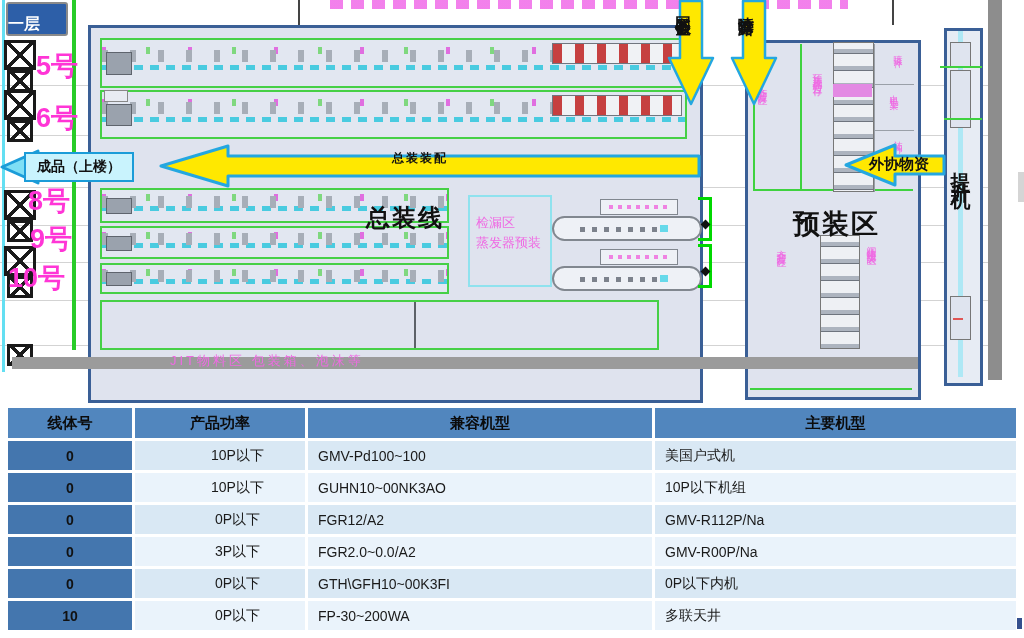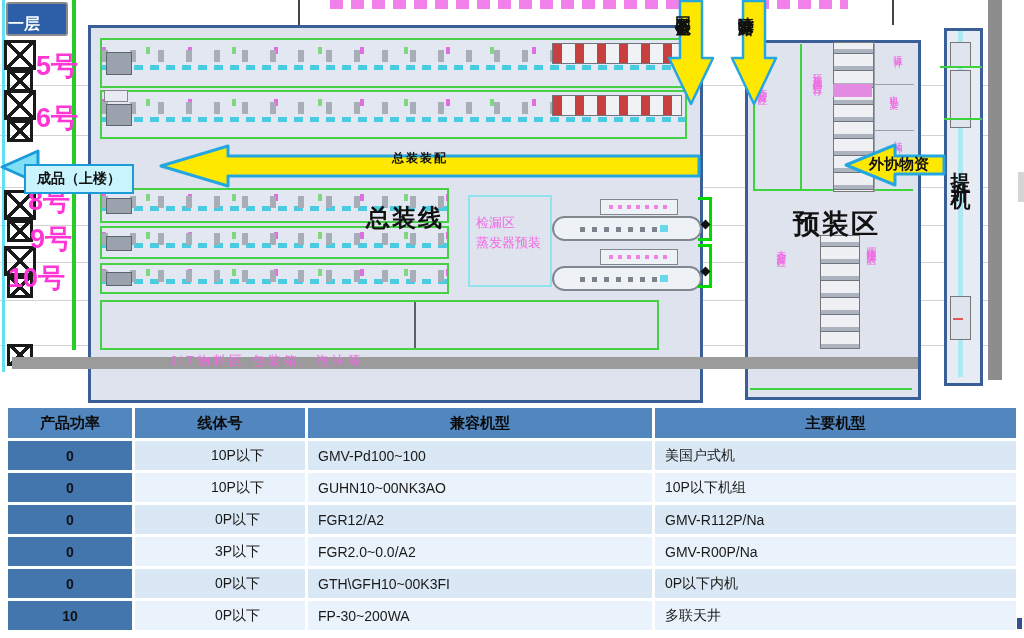--- a/index.html
+++ b/index.html
@@ -80,21 +80,21 @@
               font-size:20px;font-weight:bold;color:#111;letter-spacing:9px;z-index:4;}
   #liftcyan{left:958px;top:31px;width:5px;height:346px;background:#aee8f5;z-index:2;}
   .liftbox-inner{position:absolute;border:1px solid #777;background:#dfe4ef;z-index:3;}
   .redtick{position:absolute;background:#e05555;z-index:3;}
   
   svg.arrow{position:absolute;z-index:6;overflow:visible;}
   .arrowlabel{position:absolute;z-index:7;font-weight:bold;color:#111;text-align:center;}
   .varrowlabel{position:absolute;z-index:7;font-weight:bold;color:#111;writing-mode:vertical-rl;
                text-orientation:upright;font-size:16px;letter-spacing:1px;line-height:1;}
   #cplabel{left:24px;top:152px;width:106px;height:26px;background:#c9f3fd;border:2px solid #1b9cd8;
-           z-index:7;display:flex;align-items:center;justify-content:center;font-size:14px;font-weight:bold;margin-top:12px;}
+           z-index:7;display:flex;align-items:center;justify-content:center;font-size:14px;font-weight:bold;}
   #frag-br{left:1017px;top:618px;width:5px;height:11px;background:#35508e;z-index:3;}
   #smallbox-tab{left:104px;top:90px;width:22px;height:10px;border:1px solid #888;background:#e8ebf2;z-index:3;}
   
   #dtable{position:absolute;left:8px;top:408px;width:1008px;display:grid;
           grid-template-columns:124px 170px 344px 1fr;grid-template-rows:30px repeat(6,29px);
           gap:3px;background:#fff;z-index:5;}
   #dtable .th{background:#5186be;display:flex;align-items:center;justify-content:center;
               font-weight:bold;font-size:15px;color:#0b0b0b;}
   #dtable .c1{background:#4476ae;display:flex;align-items:center;justify-content:center;
               font-weight:bold;font-size:14px;}
@@ -245,22 +245,22 @@
   </svg>
   <div class="varrowlabel" style="left:738px;top:4px">喷涂管路</div>
 
   <svg class="arrow" style="left:843px;top:142px" width="104" height="46" viewBox="0 0 104 46">
     <polygon points="3,23 52,3 52,14 101,14 101,32 52,32 52,43" fill="#ffe800" stroke="#24a7e0" stroke-width="3" stroke-linejoin="round"></polygon>
   </svg>
   <div class="arrowlabel" style="left:856px;top:155px;width:86px;font-size:15px">外协物资</div>
 </div>
 
 <div id="dtable">
+  <div class="th">线体号</div>
   <div class="th">产品功率</div>
-  <div class="th">线体号</div>
   <div class="th">兼容机型</div>
   <div class="th">主要机型</div>
 
   <div class="c1">0</div>
   <div class="td ctr odd">10P以下</div>
   <div class="td lft odd">GMV-Pd100~100</div>
   <div class="td lft odd">美国户式机</div>
 
   <div class="c1">0</div>
   <div class="td ctr even">10P以下</div>

